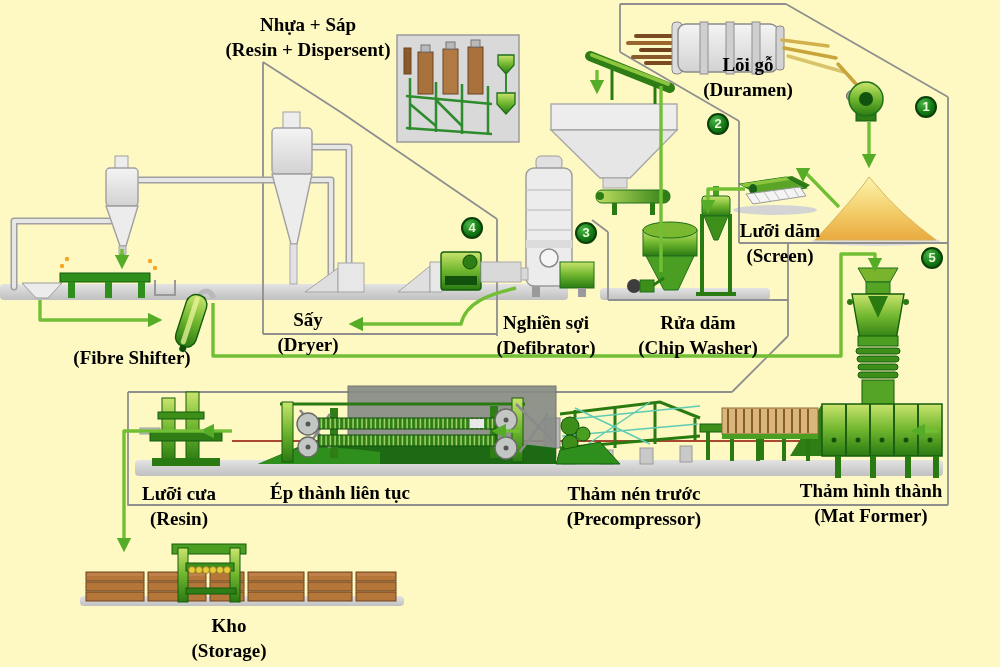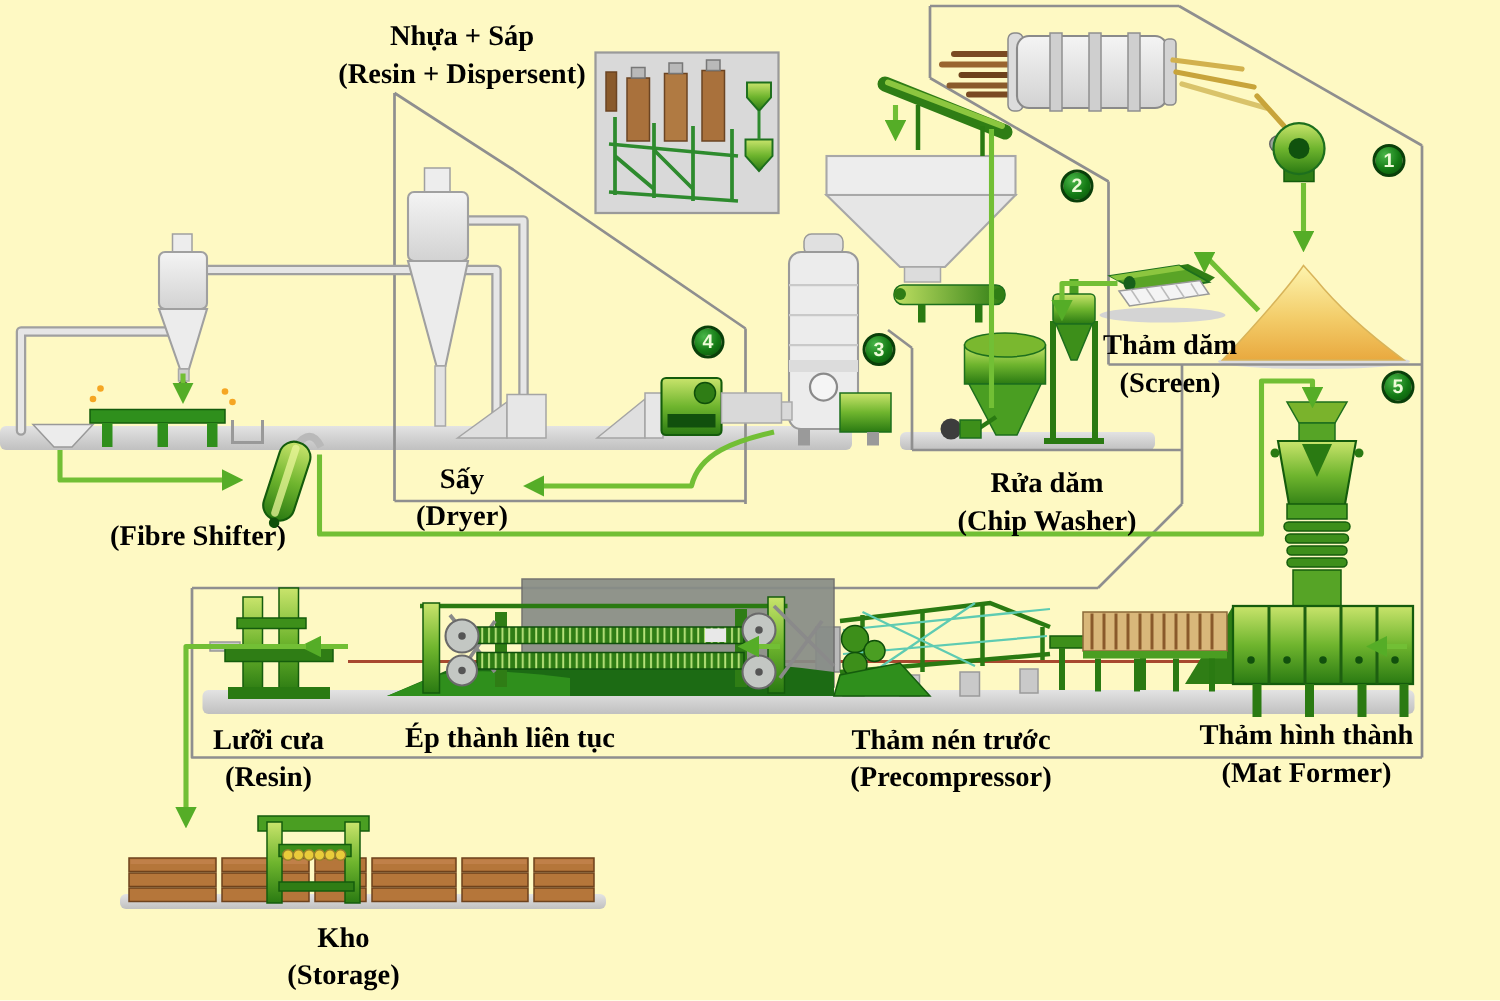--- a/index.html
+++ b/index.html
@@ -427,27 +427,35 @@
     <path d="M520,431 H496" marker-end="url(#ar)"></path>
     <path d="M938,431 H915" marker-end="url(#ar)"></path>
     <path d="M204,431 H124 V548" marker-end="url(#ar)"></path>
   </g>
 </svg>
 
 <div class="lbl" style="left:308px;top:12px">
   <span>Nhựa + Sáp</span>
   <span>(Resin + Dispersent)</span>
 </div>
+<div class="lbl" style="left:748px;top:52px">
+  <span>Lõi gỗ</span>
+  <span>(Duramen)</span>
+</div>
 <div class="lbl" style="left:780px;top:218px">
-  <span>Thảm dăm</span>
+  <span>Lưỡi dăm</span>
   <span>(Screen)</span>
 </div>
 <div class="lbl" style="left:308px;top:307px">
   <span>Sấy</span>
   <span>(Dryer)</span>
+</div>
+<div class="lbl" style="left:546px;top:310px">
+  <span>Nghiền sợi</span>
+  <span>(Defibrator)</span>
 </div>
 <div class="lbl" style="left:698px;top:310px">
   <span>Rửa dăm</span>
   <span>(Chip Washer)</span>
 </div>
 <div class="lbl" style="left:132px;top:345px">
   <span>(Fibre Shifter)</span>
 </div>
 <div class="lbl" style="left:179px;top:481px">
   <span>Lưỡi cưa</span>

